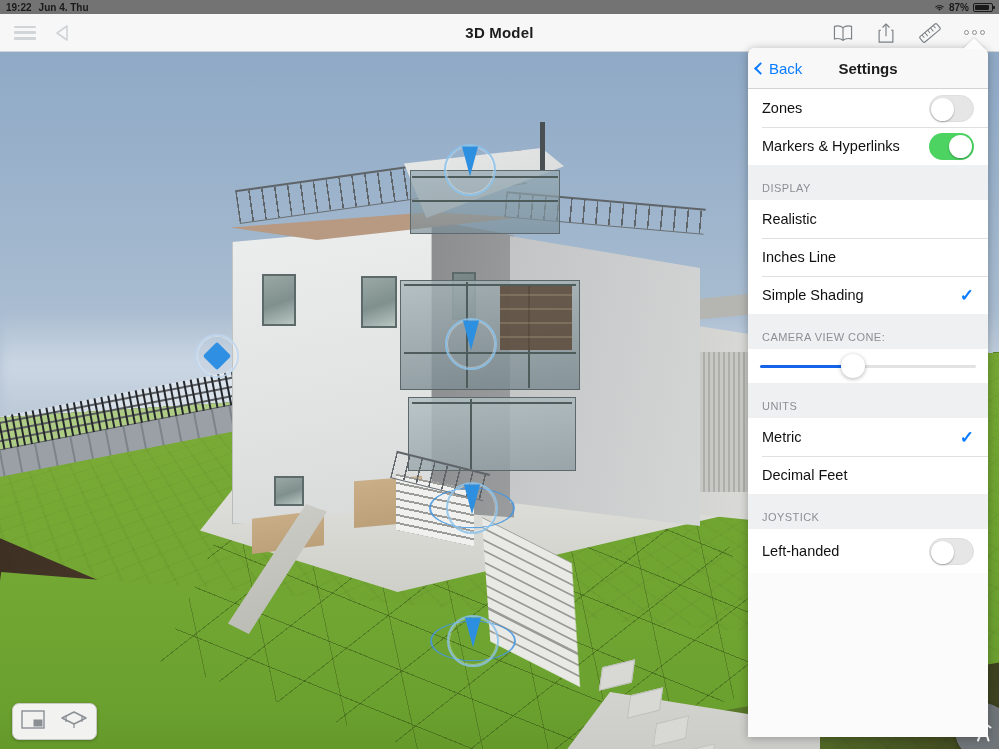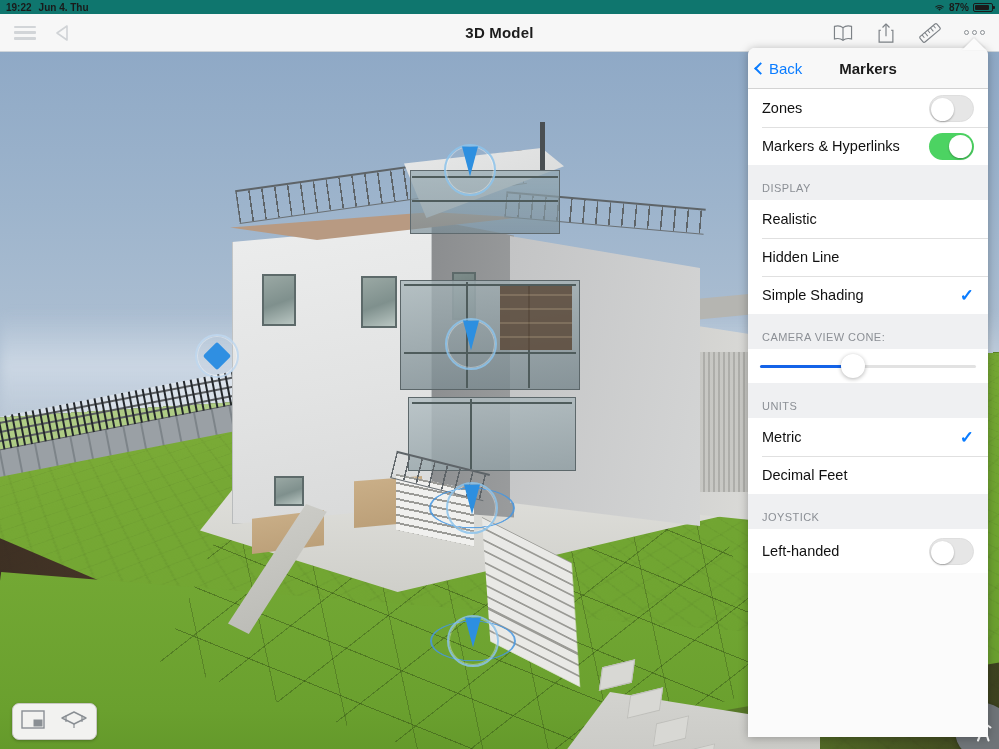--- a/index.html
+++ b/index.html
@@ -7,21 +7,21 @@
     width: 999px; height: 749px;
     font-family: "Liberation Sans", sans-serif;
     overflow: hidden;
     background: #fff;
   }
   #app { position: relative; width: 999px; height: 749px; overflow: hidden; }
 
   
   .statusbar {
     position: absolute; top: 0; left: 0; width: 999px; height: 14px;
-    background: #0f766e; display: flex; align-items: center;
+    background: #737373; display: flex; align-items: center;
     font-size: 10px; font-weight: bold; color: #1a1a1a;
   }
   .sb-left { display: flex; align-items: center; gap: 7px; padding-left: 6px; }
   .sb-right { margin-left: auto; display: flex; align-items: center; gap: 4px; padding-right: 6px; }
   .wifi { display: inline-block; width: 11px; height: 9px; }
   .battery {
     display: inline-block; width: 20px; height: 9px; border: 1px solid #1a1a1a;
     border-radius: 2px; position: relative; padding: 1px;
   }
   .battery::after {
@@ -431,42 +431,42 @@
   </div>
 
   <div class="pop-arrow"></div>
   <div class="popover">
 
     <div class="pop-header">
       <div class="pop-back">
         <span class="chev"></span>
         <span>Back</span>
       </div>
-      <div class="pop-title">Markers</div>
+      <div class="pop-title">Settings</div>
     </div>
 
     <div class="row">
       <span>Zones</span>
       <span class="sp toggle off">
           <span class="knob"></span>
         </span>
     </div>
     <div class="row">
       <span>Markers &amp; Hyperlinks</span>
       <span class="sp toggle on">
           <span class="knob"></span>
         </span>
     </div>
 
     <div class="section-head">DISPLAY</div>
     <div class="row">
       <span>Realistic</span>
     </div>
     <div class="row">
-      <span>Hidden Line</span>
+      <span>Inches Line</span>
     </div>
     <div class="row">
       <span>Simple Shading</span>
       <span class="sp check">✓</span>
     </div>
 
     <div class="section-head">CAMERA VIEW CONE:</div>
     <div class="slider-row">
       <div class="track">
         <div class="fill" id="slider-fill" style="width: 43%;"></div>

